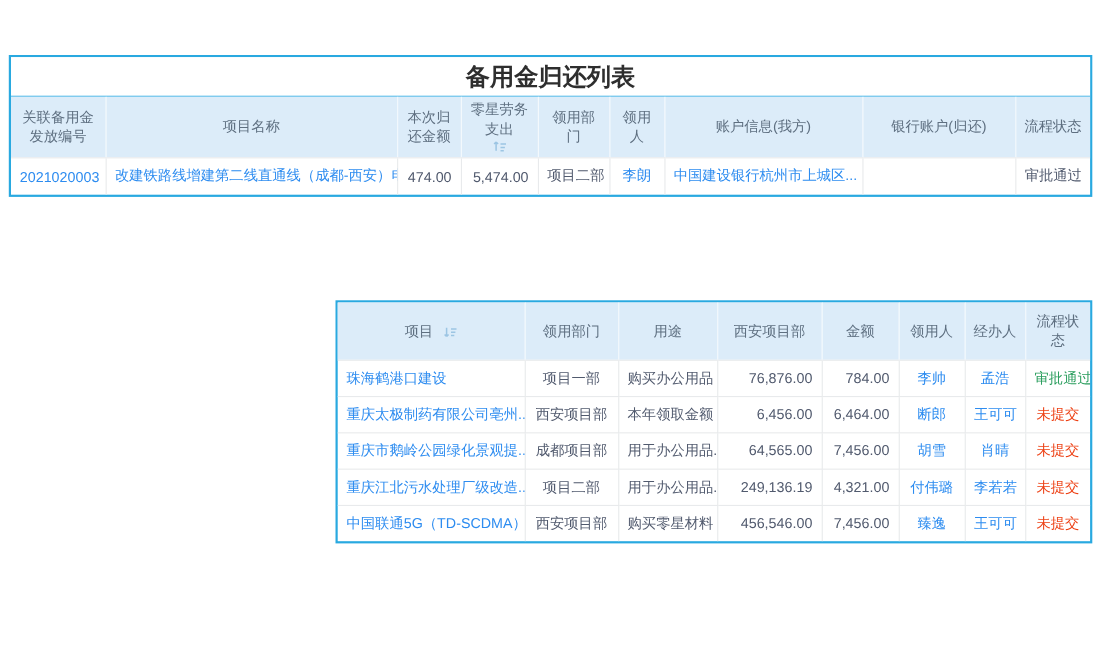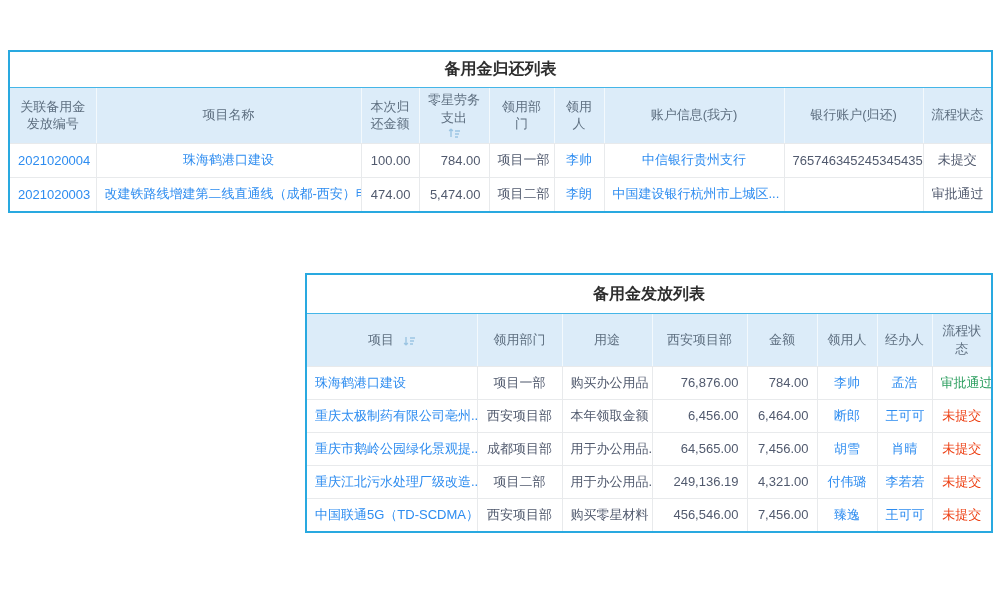--- a/index.html
+++ b/index.html
@@ -7,21 +7,21 @@
   body {
     width:1000px; height:600px; position:relative; background:#ffffff;
     font-family:"Liberation Sans","DejaVu Sans",sans-serif;
     color:#515a6e;
   }
   .card {
     position:absolute; background:#fff;
     border:2px solid #29a9e0;
   }
   .card-title {
-    font-weight:bold; font-size:16px; color:#2e2e2e;
+    font-weight:bold; font-size:22px; color:#2e2e2e;
     text-align:center; background:#fff;
     border-bottom:1px solid #45b6e8;
     display:flex; align-items:center; justify-content:center;
   }
   #return-card { left:8px; top:50px; width:985px; }
   #return-card .card-title { height:36px; }
   #issue-card { left:305px; top:273px; width:688px; }
   #issue-card .card-title { height:39px; }
 
   table { border-collapse:collapse; table-layout:fixed; width:100%; }
@@ -91,47 +91,35 @@
         </th>
         <th><span>领用部门</span></th>
         <th><span>领用人</span></th>
         <th><span>账户信息(我方)</span></th>
         <th><span>银行账户(归还)</span></th>
         <th><span>流程状态</span></th>
       </tr>
     </thead>
     <tbody>
       <tr>
-        <td class="al link">2021020004</td>
-        <td class="link">珠海鹤港口建设</td>
-        <td class="ar">100.00</td>
-        <td class="ar">784.00</td>
-        <td>项目一部</td>
-        <td class="link">李帅</td>
-        <td class="link">中信银行贵州支行</td>
-        <td>765746345245345435</td>
-        <td>未提交</td>
-      </tr>
-      <tr>
         <td class="al link">2021020003</td>
         <td class="link">改建铁路线增建第二线直通线（成都-西安）电...</td>
         <td class="ar">474.00</td>
         <td class="ar">5,474.00</td>
         <td>项目二部</td>
         <td class="link">李朗</td>
         <td class="link">中国建设银行杭州市上城区...</td>
         <td></td>
         <td>审批通过</td>
       </tr>
     </tbody>
   </table>
 </div>
 
 <div class="card" id="issue-card">
-  <div class="card-title">备用金发放列表</div>
   <table>
     <colgroup>
       <col style="width:170px">
         <col style="width:85px">
         <col style="width:90px">
       <col style="width:95px">
         <col style="width:70px">
         <col style="width:60px">
       <col style="width:55px">
         <col style="width:59px">

